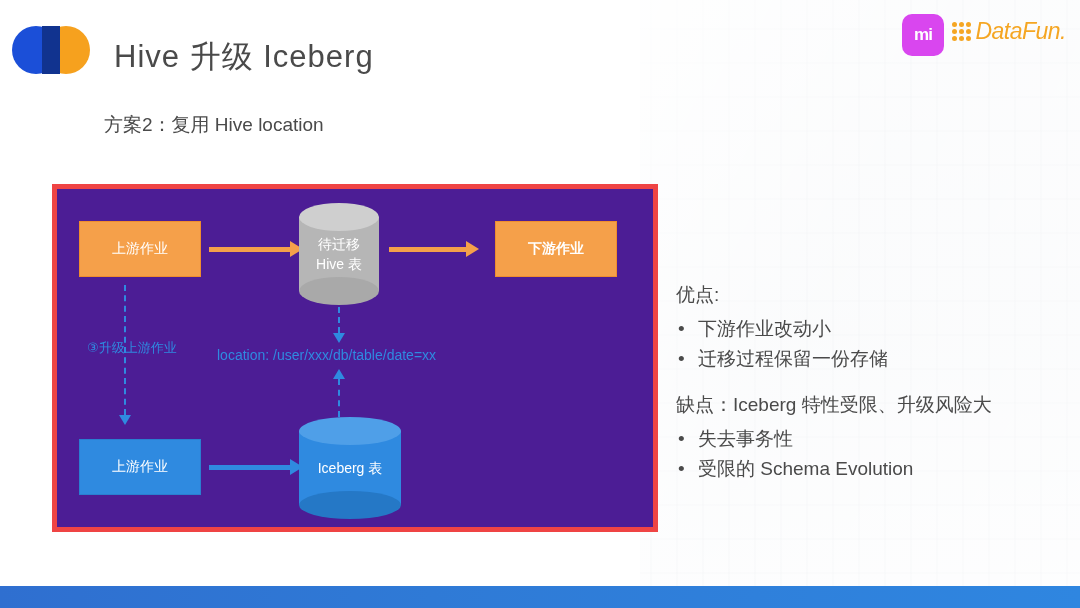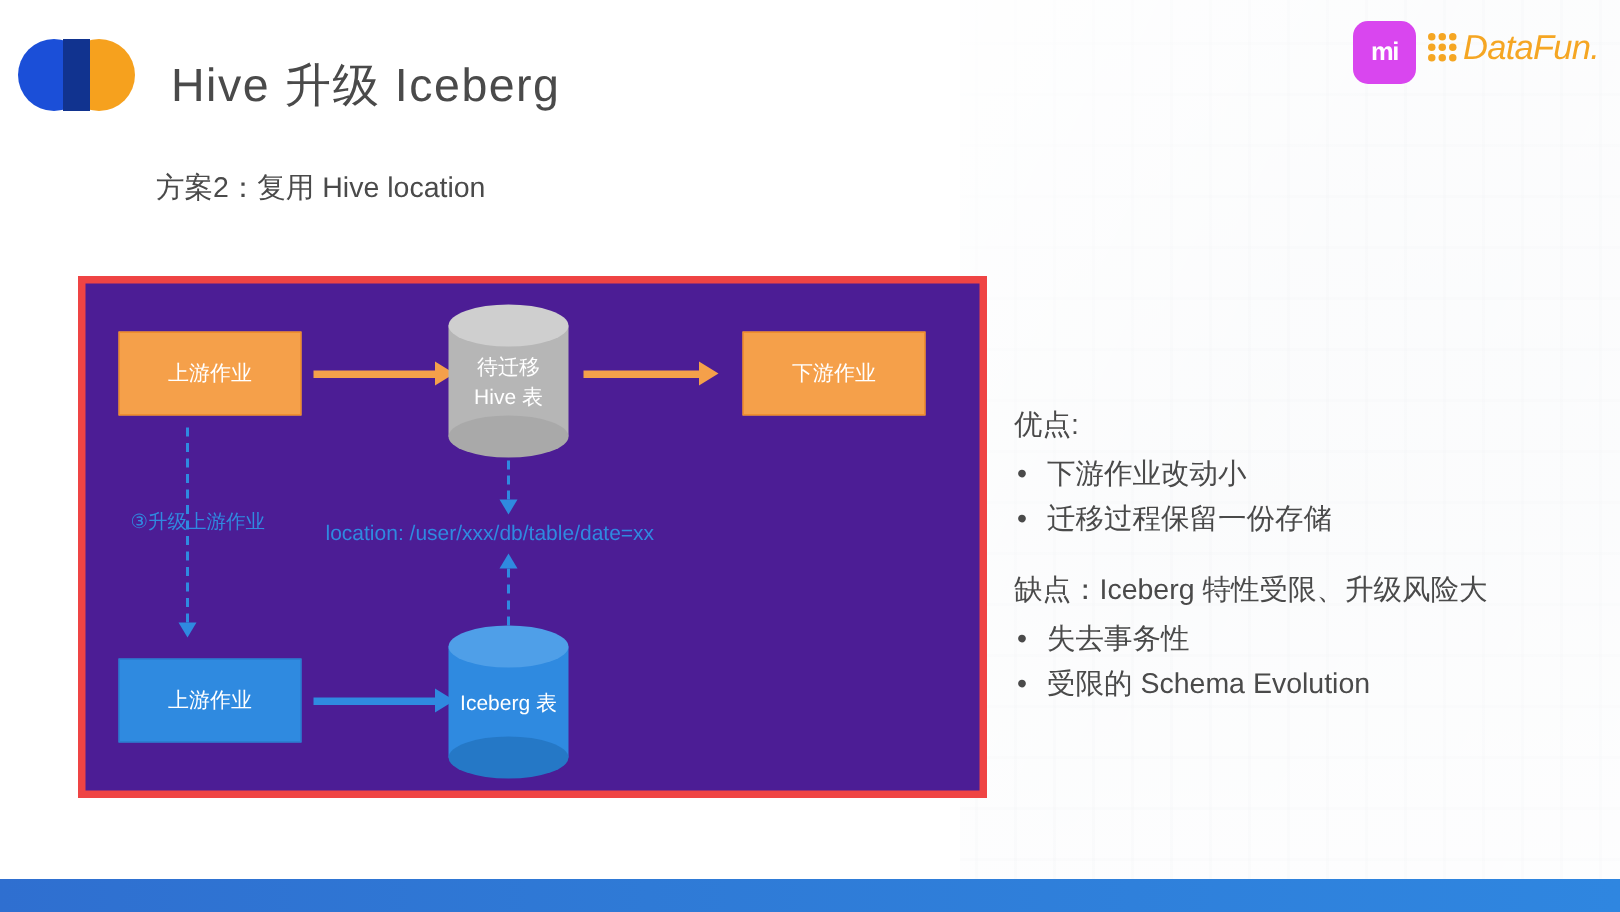--- a/index.html
+++ b/index.html
@@ -85,21 +85,21 @@
   .arrow-v-dash{position:absolute;width:12px;}
   .arrow-v-dash .vline{position:absolute;left:5px;top:0;width:0;border-left:2px dashed #2f8ae0;height:calc(100% - 10px);}
   .arrow-v-dash .vhead{position:absolute;left:0;bottom:0;width:0;height:0;border-left:6px solid transparent;border-right:6px solid transparent;border-top:10px solid #2f8ae0;}
   .arrow-v-dash.up .vline{top:10px;}
   .arrow-v-dash.up .vhead{top:0;bottom:auto;border-top:none;border-bottom:10px solid #2f8ae0;}
 
   .dash-label{position:absolute;color:#2f8ae0;font-size:13px;}
   .loc-text{position:absolute;color:#2f8ae0;font-size:14px;}
 
   
-  .rightcol{position:absolute;left:676px;top:270px;width:390px;color:#4a4a4a;}
+  .rightcol{position:absolute;left:676px;top:282px;width:390px;color:#4a4a4a;}
   .rightcol .h{font-size:19px;margin-bottom:6px;}
   .rightcol ul{list-style:none;margin:0;padding:0;}
   .rightcol li{font-size:19px;line-height:30px;padding-left:22px;position:relative;}
   .rightcol li:before{content:"•";position:absolute;left:2px;top:0;}
   .gap{height:18px;}
 </style>
 </head>
 <body>
 
 <div class="bg-photo"></div>
@@ -149,21 +149,21 @@
       <div>待迁移</div>
       <div>Hive 表</div>
     </div>
   </div>
 
   <div class="arrow-h or" style="left:332px;top:55px;width:90px;">
     <div class="line"></div>
       <div class="head"></div>
   </div>
 
-  <div class="box box-orange" style="left:438px;top:32px;width:120px;height:54px;">
+  <div class="box box-orange" style="left:438px;top:32px;width:120px;height:54px;font-weight:bold;">
     <span>下游作业</span>
   </div>
 
   <div class="arrow-v-dash" style="left:62px;top:96px;height:140px;">
     <div class="vline"></div>
       <div class="vhead"></div>
   </div>
   <div class="dash-label" style="left:30px;top:150px;">③升级上游作业</div>
 
   <div class="arrow-v-dash" style="left:276px;top:118px;height:36px;">
@@ -180,21 +180,21 @@
 
   <div class="box box-blue" style="left:22px;top:250px;width:120px;height:54px;">
     <span>上游作业</span>
   </div>
 
   <div class="arrow-h bl" style="left:152px;top:273px;width:94px;">
     <div class="line"></div>
       <div class="head"></div>
   </div>
 
-  <div class="cyl cyl-blue" style="left:242px;top:228px;width:80px;height:102px;">
+  <div class="cyl cyl-blue" style="left:242px;top:228px;width:62px;height:102px;padding-left:40px;">
     <div class="body"></div>
       <div class="top"></div>
       <div class="bot"></div>
     <div class="lbl">Iceberg 表</div>
   </div>
 </div>
 
 <div class="rightcol">
   <div class="h">优点:</div>
   <ul>

